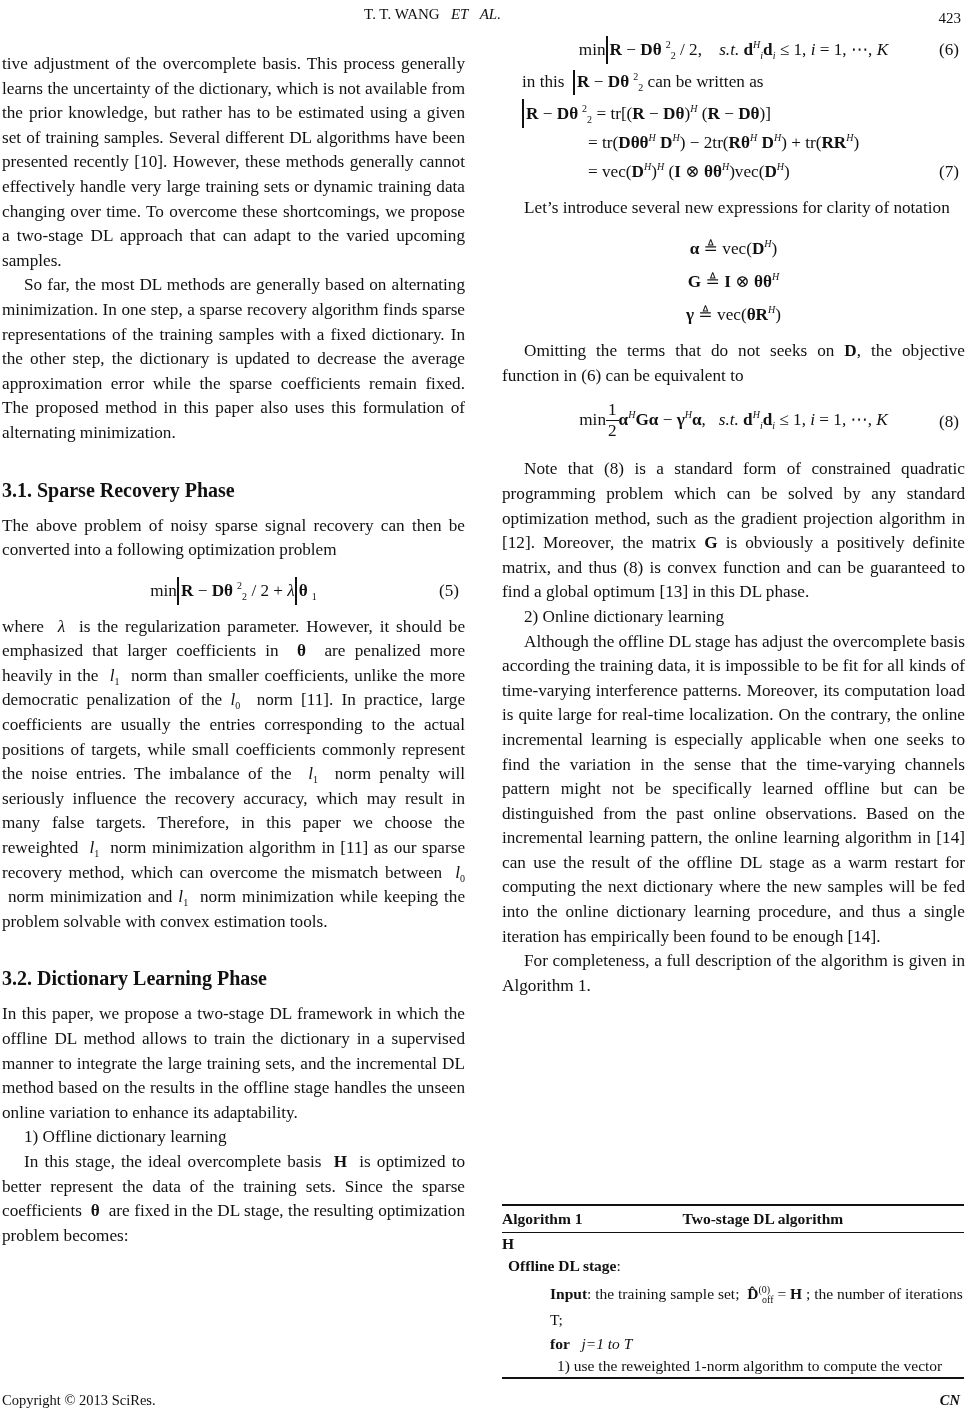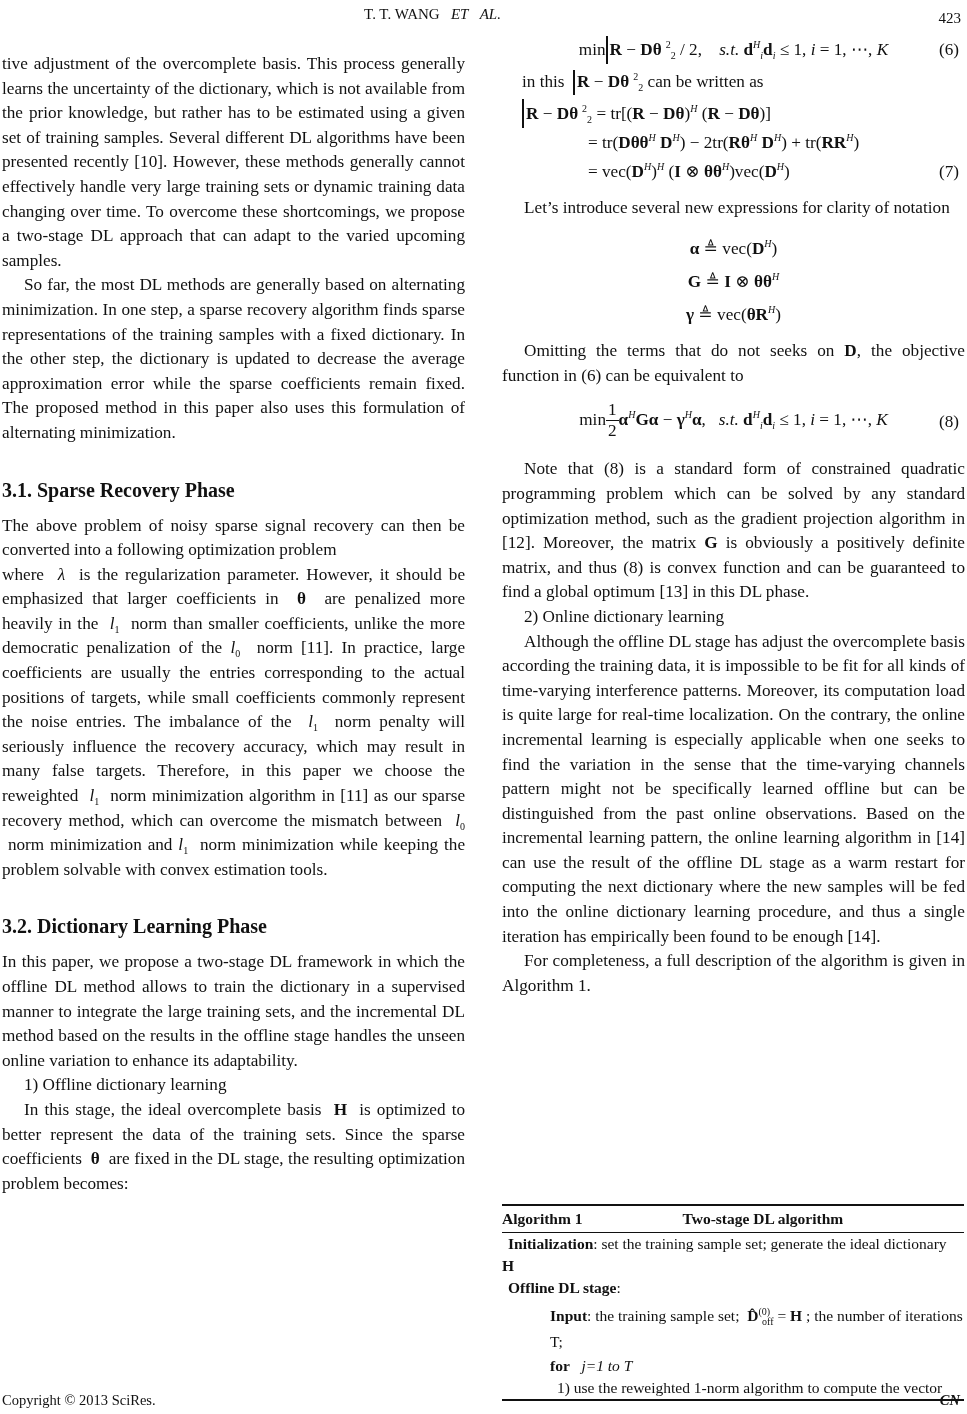--- a/index.html
+++ b/index.html
@@ -48,20 +48,24 @@
   <div class="pageno">423</div>
 </div>
 
 <div class="col left">
   <p>tive adjustment of the overcomplete basis. This process generally learns the uncertainty of the dictionary, which is not available from the prior knowledge, but rather has to be estimated using a given set of training samples. Several different DL algorithms have been presented recently [10]. However, these methods generally cannot effectively handle very large training sets or dynamic training data changing over time. To overcome these shortcomings, we propose a two-stage DL approach that can adapt to the varied upcoming samples.</p>
   <p class="ind">So far, the most DL methods are generally based on alternating minimization. In one step, a sparse recovery algorithm finds sparse representations of the training samples with a fixed dictionary. In the other step, the dictionary is updated to decrease the average approximation error while the sparse coefficients remain fixed. The proposed method in this paper also uses this formulation of alternating minimization.</p>
 
   <div class="sec">3.1. Sparse Recovery Phase</div>
   <p>The above problem of noisy sparse signal recovery can then be converted into a following optimization problem</p>
 
+  <div class="eq" style="margin:14px 0 10px 0;">
+    <span class="eqm">min<span class="nrm"><span class="b">R</span> − <span class="b">Dθ</span></span><span class="nrm" style="border-left:2px double #111;width:0;padding:0"></span><sup>2</sup><sub>2</sub> / 2 + <span class="it">λ</span><span class="nrm"><span class="b">θ</span></span><span class="nrm" style="width:0;padding:0"></span><sub>1</sub></span>
+    <span class="num">(5)</span>
+  </div>
 
   <p>
     <span>where</span>&nbsp; <span class="it">λ</span> &nbsp;<span>is the regularization parameter. However, it should be emphasized that larger coefficients in</span> &nbsp;<span class="b">θ</span> &nbsp;<span>are penalized more heavily in the</span> &nbsp;<span class="it">l</span><sub>1</sub> &nbsp;<span>norm than smaller coefficients, unlike the more democratic penalization of the</span> <span class="it">l</span><sub>0</sub> &nbsp;<span>norm [11]. In practice, large coefficients are usually the entries corresponding to the actual positions of targets, while small coefficients commonly represent the noise entries. The imbalance of the</span> &nbsp;<span class="it">l</span><sub>1</sub> &nbsp;<span>norm penalty will seriously influence the recovery accuracy, which may result in many false targets. Therefore, in this paper we choose the reweighted</span> &nbsp;<span class="it">l</span><sub>1</sub> &nbsp;<span>norm minimization algorithm in [11] as our sparse recovery method, which can overcome the mismatch between</span> &nbsp;<span class="it">l</span><sub>0</sub> &nbsp;<span>norm minimization and</span> <span class="it">l</span><sub>1</sub> &nbsp;<span>norm minimization while keeping the problem solvable with convex estimation tools.</span>
   </p>
 
   <div class="sec">3.2. Dictionary Learning Phase</div>
   <p>In this paper, we propose a two-stage DL framework in which the offline DL method allows to train the dictionary in a supervised manner to integrate the large training sets, and the incremental DL method based on the results in the offline stage handles the unseen online variation to enhance its adaptability.</p>
   <p class="ind">1) Offline dictionary learning</p>
   <p class="ind">
     <span>In this stage, the ideal overcomplete basis</span> &nbsp;<span class="b">H</span> &nbsp;<span>is optimized to better represent the data of the training sets. Since the sparse coefficients</span> &nbsp;<span class="b">θ</span> &nbsp;<span>are fixed in the DL stage, the resulting optimization problem becomes:</span>
@@ -107,23 +111,20 @@
   </p>
   <p class="ind">2) Online dictionary learning</p>
   <p class="ind">Although the offline DL stage has adjust the overcomplete basis according the training data, it is impossible to be fit for all kinds of time-varying interference patterns. Moreover, its computation load is quite large for real-time localization. On the contrary, the online incremental learning is especially applicable when one seeks to find the variation in the sense that the time-varying channels pattern might not be specifically learned offline but can be distinguished from the past online observations. Based on the incremental learning pattern, the online learning algorithm in [14] can use the result of the offline DL stage as a warm restart for computing the next dictionary where the new samples will be fed into the online dictionary learning procedure, and thus a single iteration has empirically been found to be enough [14].</p>
   <p class="ind">For completeness, a full description of the algorithm is given in Algorithm 1.</p>
 </div>
 
 <div class="algo">
   <div class="hdr">
     <span>Algorithm 1</span><span class="t2">Two-stage DL algorithm</span>
   </div>
-  <div class="row">
-    <b>Initialization</b><span>: set the training sample set; generate the ideal dictionary</span>
-  </div>
   <div><b>H</b></div>
   <div class="row">
     <b>Offline DL stage</b><span>:</span>
   </div>
   <div class="ind2" style="padding-top:4px; line-height:26px;">
     <b>Input</b><span>: the training sample set;</span> &nbsp;<b>D̂</b><sup>(0)</sup><sub style="margin-left:-8px;">off</sub> = <b>H</b> <span>; the number of iterations T;</span>
   </div>
   <div class="ind2">
     <b>for</b>&nbsp;&nbsp;&nbsp;<span class="it">j=1 to T</span>
   </div>

